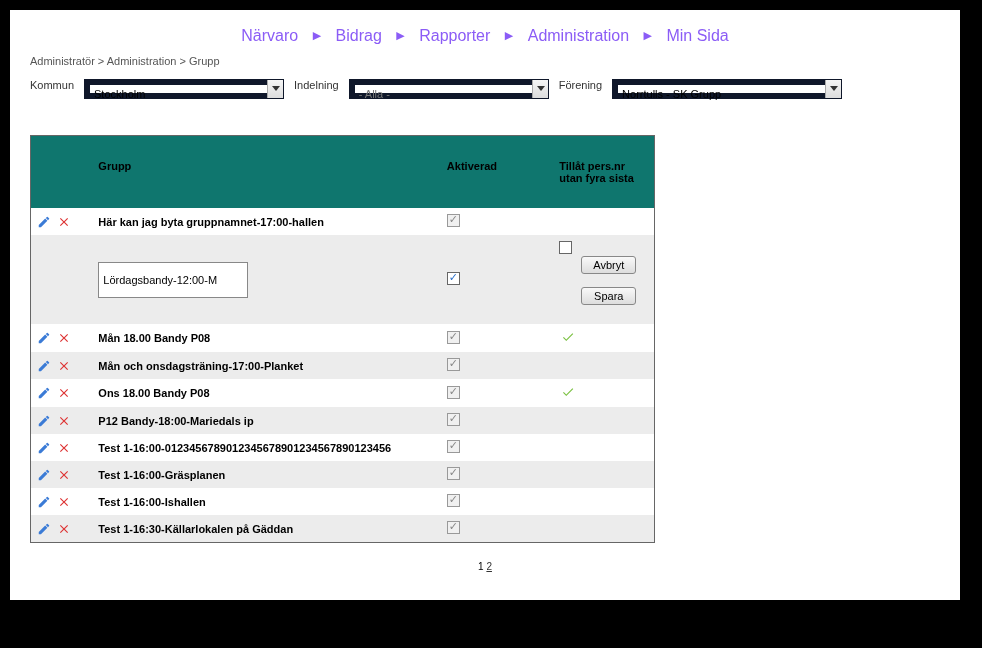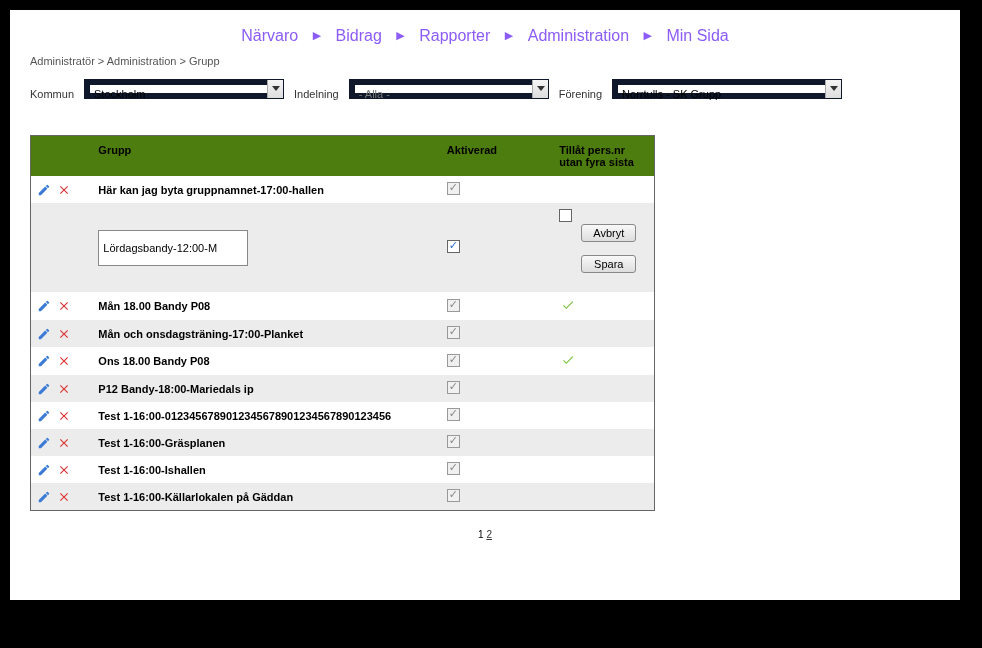--- a/index.html
+++ b/index.html
@@ -35,21 +35,21 @@
       position: relative;
       top: -2px;
     }
     .breadcrumb {
       font-size: 11px;
       color: #555;
       margin-bottom: 12px;
     }
     .filters {
       display: flex;
-      align-items: flex-end;
+      align-items: flex-start;
       gap: 10px;
       font-size: 11px;
       margin-bottom: 35px;
     }
     .filters label { color: #333; }
     .select-wrap {
       position: relative;
       display: inline-block;
     }
     .select-wrap select, .select-wrap .fake-select {
@@ -87,23 +87,23 @@
     .sel-indelning { width: 200px; color:#777; }
     .sel-forening { width: 230px; }
     
     table.grid {
       border: 1px solid #666;
       border-collapse: collapse;
       font-size: 11px;
       width: 625px;
     }
     table.grid th {
-      background: #4d7c0f;
+      background: #0f766e;
       text-align: left;
-      padding: 8px 6px;
+      padding: 24px 6px;
       font-weight: bold;
       vertical-align: top;
       font-size: 11px;
     }
     table.grid th.col-actions { width: 55px; }
     table.grid th.col-grupp { width: 310px; }
     table.grid th.col-akt { width: 100px; text-align: left; }
     table.grid th.col-tillat { width: 90px; }
     table.grid td {
       padding: 6px 6px;
@@ -367,21 +367,21 @@
           <td>
             <div class="row-actions">
               <span class="icon-edit"><svg viewBox="0 0 24 24" width="14" height="14">
                   <path fill="#3b7bd6" d="M3 17.25V21h3.75L17.81 9.94l-3.75-3.75L3 17.25zM20.71 7.04c.39-.39.39-1.02 0-1.41l-2.34-2.34a.996.996 0 0 0-1.41 0l-1.83 1.83 3.75 3.75 1.83-1.83z"></path>
                 </svg></span>
               <span class="icon-delete"><svg viewBox="0 0 24 24" width="14" height="14">
                   <path fill="#d33" d="M19 6.41L17.59 5 12 10.59 6.41 5 5 6.41 10.59 12 5 17.59 6.41 19 12 13.41 17.59 19 19 17.59 13.41 12z"></path>
                 </svg></span>
             </div>
           </td>
-          <td class="col-grupp-cell">Test 1-16:00-Källarlokalen på Gäddan</td>
+          <td class="col-grupp-cell">Test 1-16:30-Källarlokalen på Gäddan</td>
           <td class="col-akt-cell"><span class="checkbox-dis checked"></span></td>
           <td style="text-align: left;"></td>
         </tr>
       </tbody>
   </table>
 
   <div class="pager">
     <span>1</span> <a href="#">2</a>
   </div>
 

